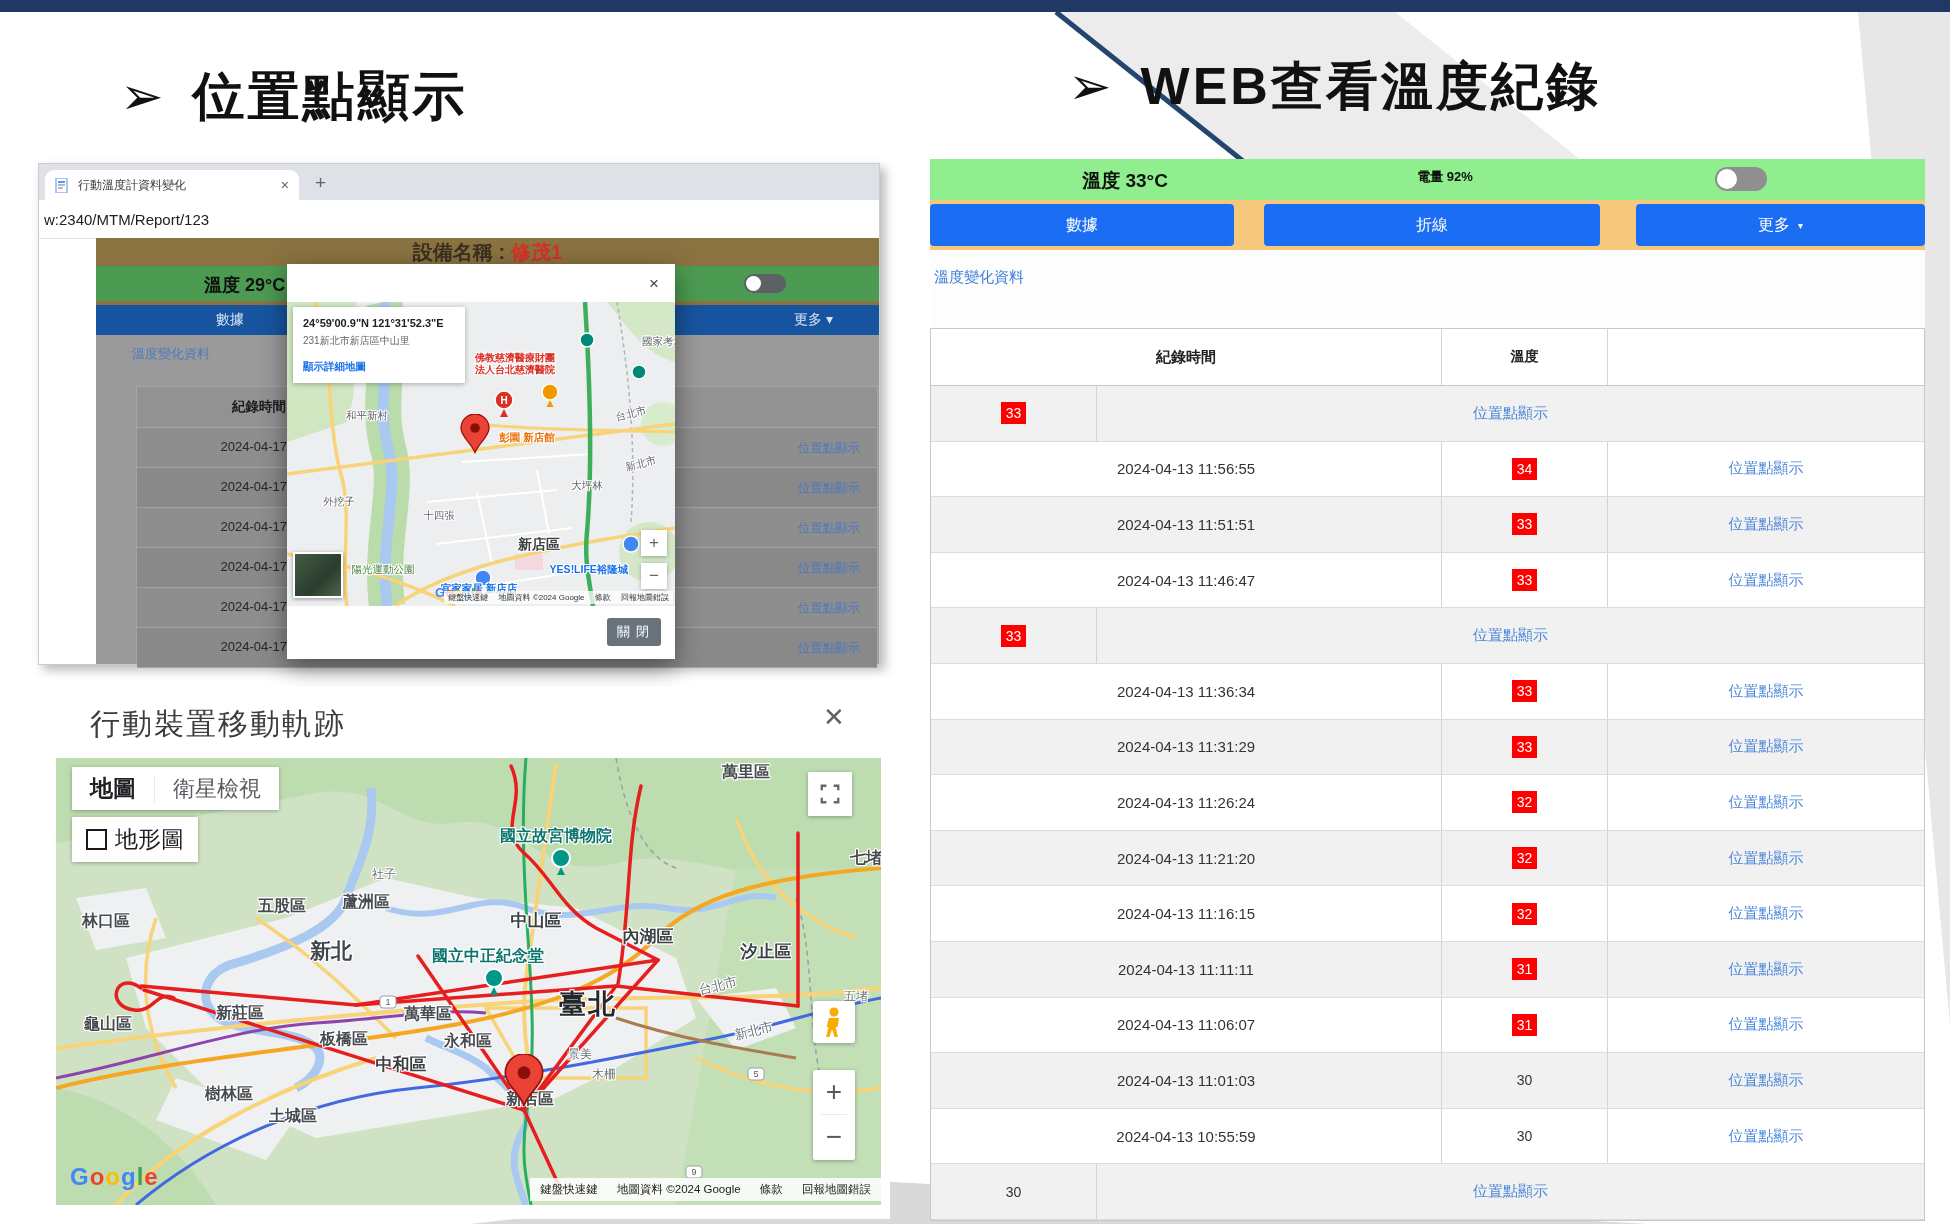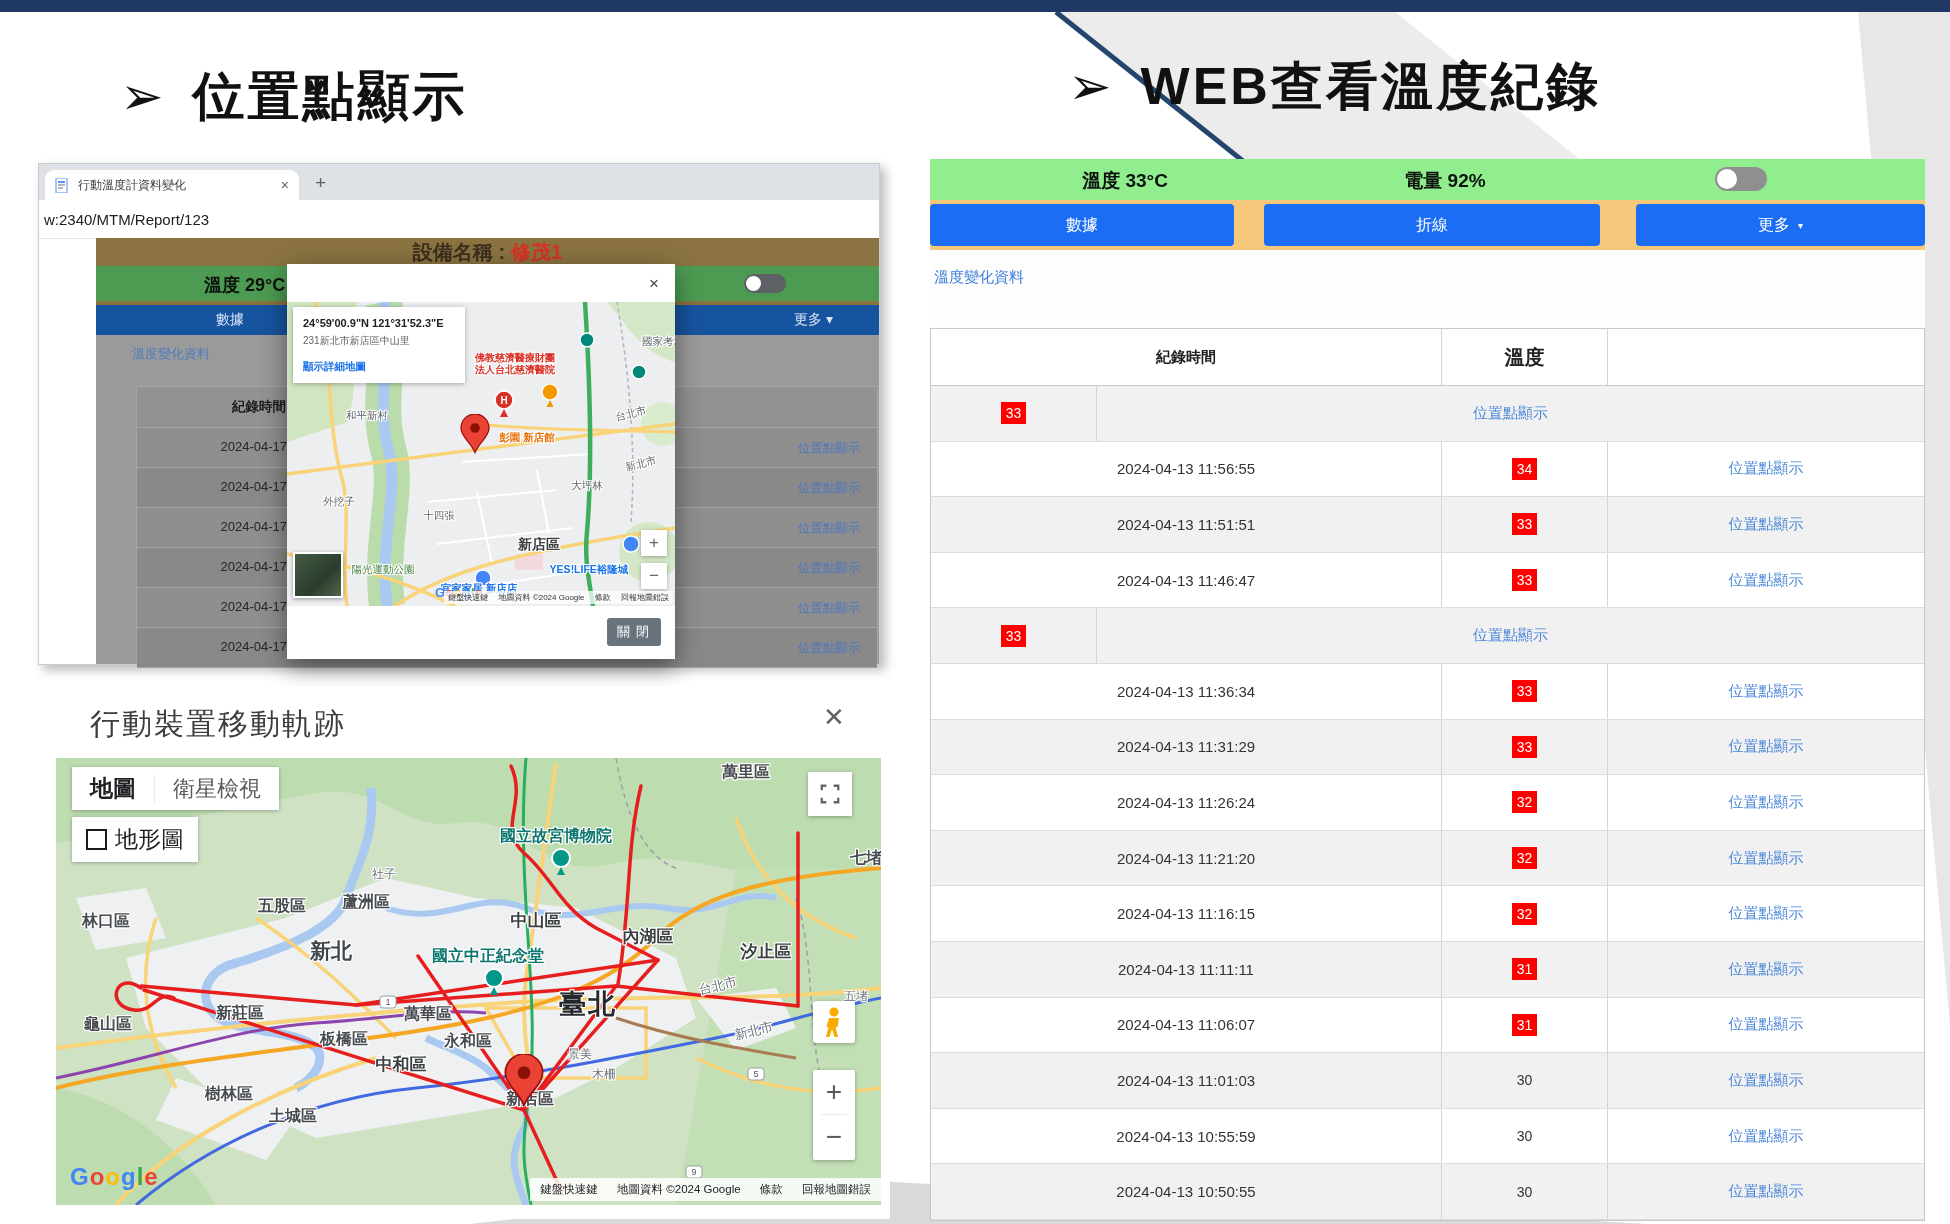--- a/index.html
+++ b/index.html
@@ -109,35 +109,35 @@
   .zp-div{height:1px;background:#e8eaed;margin:0 8px;}
   .glogo{position:absolute;left:14px;bottom:14px;font-size:24px;font-weight:700;letter-spacing:1px;z-index:6;}
   .attrib{position:absolute;right:0;bottom:4px;background:rgba(255,255,255,.85);padding:4px 10px;font-size:11.5px;
           color:#202124;z-index:6;white-space:nowrap;}
   .attrib span{margin-left:16px;}
 
   
   #webpanel{position:absolute;left:930px;top:159px;width:995px;z-index:1;}
   .wgreen{position:absolute;left:0;top:0;width:995px;height:41px;background:#90ee8e;}
   .wtemp{position:absolute;left:70px;top:9px;width:250px;text-align:center;font-size:19px;font-weight:700;color:#0c120c;}
-  .wbatt{position:absolute;left:390px;top:9px;width:250px;text-align:center;font-size:19px;font-weight:700;color:#0c120c;}
+  .wbatt{position:absolute;left:390px;top:9px;width:250px;text-align:center;font-size:13px;font-weight:700;color:#0c120c;}
   .toggle{position:absolute;left:785px;top:8px;width:52px;height:24px;border-radius:12px;background:#8f8f8f;}
   .toggle .knob{position:absolute;left:2px;top:2px;width:20px;height:20px;border-radius:50%;background:#fff;}
   .wstrip{position:absolute;left:0;top:41px;width:995px;height:50px;background:#f6c87c;}
   .wbtn{position:absolute;top:4px;height:42px;background:#1b6ef3;border-radius:4px;color:#fff;font-size:16px;
         display:flex;align-items:center;justify-content:center;}
   .wbtn .caret{font-size:10px;margin-left:8px;}
   .wlinkrow{position:absolute;left:0;top:91px;width:995px;height:78px;background:#fdfdfd;}
   .wlink{position:absolute;left:4px;top:18px;font-size:15px;color:#3d7edb;}
   #wtable{position:absolute;left:0;top:169px;width:995px;border:1px solid #c8c8c8;box-sizing:border-box;background:#fff;}
   .whead{display:flex;height:56px;border-bottom:1px solid #c8c8c8;background:#fff;}
   .wh1{width:510px;border-right:1px solid #d4d4d4;display:flex;align-items:center;justify-content:center;
        font-size:15px;font-weight:700;color:#222;}
   .wh2{width:165px;border-right:1px solid #d4d4d4;display:flex;align-items:center;justify-content:center;
-       font-size:20px;font-weight:700;color:#222;}
+       font-size:14px;font-weight:700;color:#222;}
   .wh3{flex:1;}
   .wrow{display:flex;height:54.6px;border-bottom:1px solid #dcdcdc;background:#fff;}
   .wrow.alt{background:#f1f1f1;}
   .wc1{width:510px;border-right:1px solid #d4d4d4;display:flex;align-items:center;justify-content:center;
        font-size:15px;color:#333;}
   .wc2{width:165px;border-right:1px solid #d4d4d4;display:flex;align-items:center;justify-content:center;}
   .wc3{flex:1;display:flex;align-items:center;justify-content:center;}
   .badge{background:#ff0000;color:#fff;font-size:14px;padding:4px 5px;line-height:1;}
   .plainT{font-size:14px;color:#333;}
   .loclink{font-size:15px;color:#4a86d8;}
@@ -587,21 +587,20 @@
           <div class="wrow">
             <div class="wc1">2024-04-13 10:55:59</div>
             <div class="wc2">
               <span class="plainT">30</span>
             </div>
             <div class="wc3">
               <span class="loclink">位置點顯示</span>
             </div>
           </div>
           <div class="wrow alt">
-            <div class="wc1">2024-04-13 10:50:55</div>
             <div class="wc2">
               <span class="plainT">30</span>
             </div>
             <div class="wc3">
               <span class="loclink">位置點顯示</span>
             </div>
           </div>
         </div>
     </div>
   </div>

